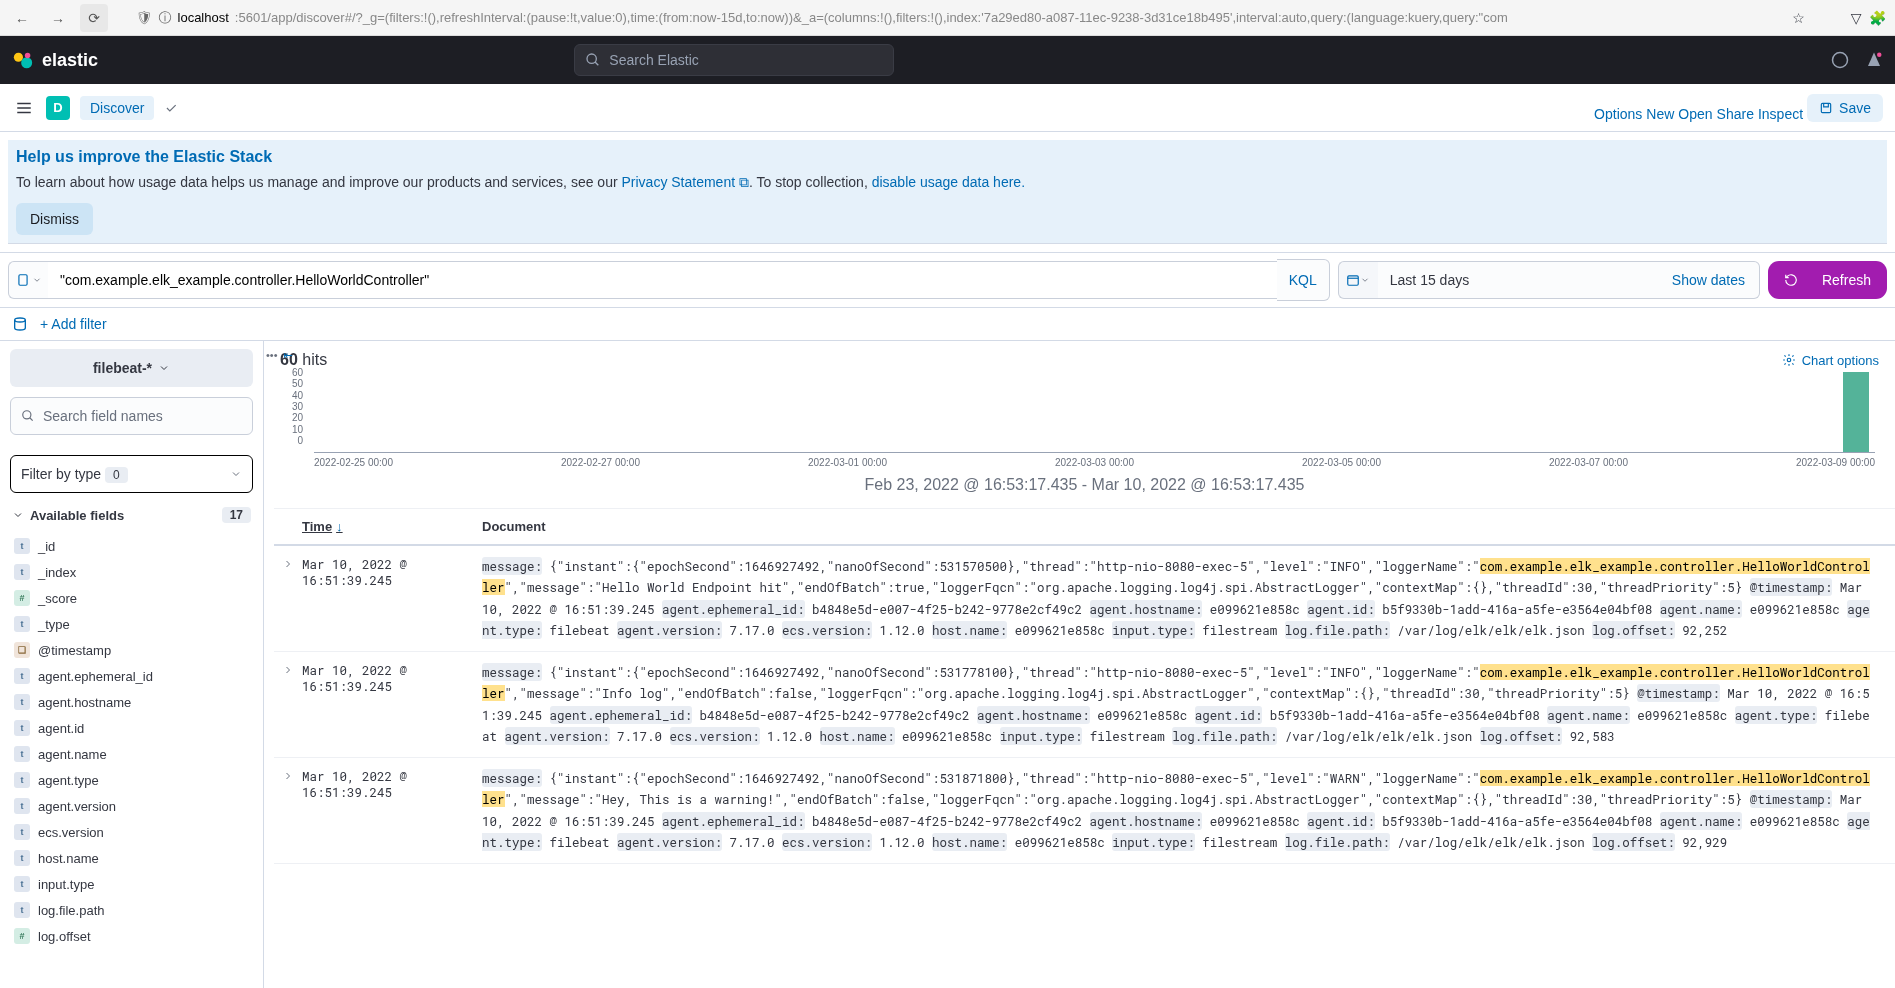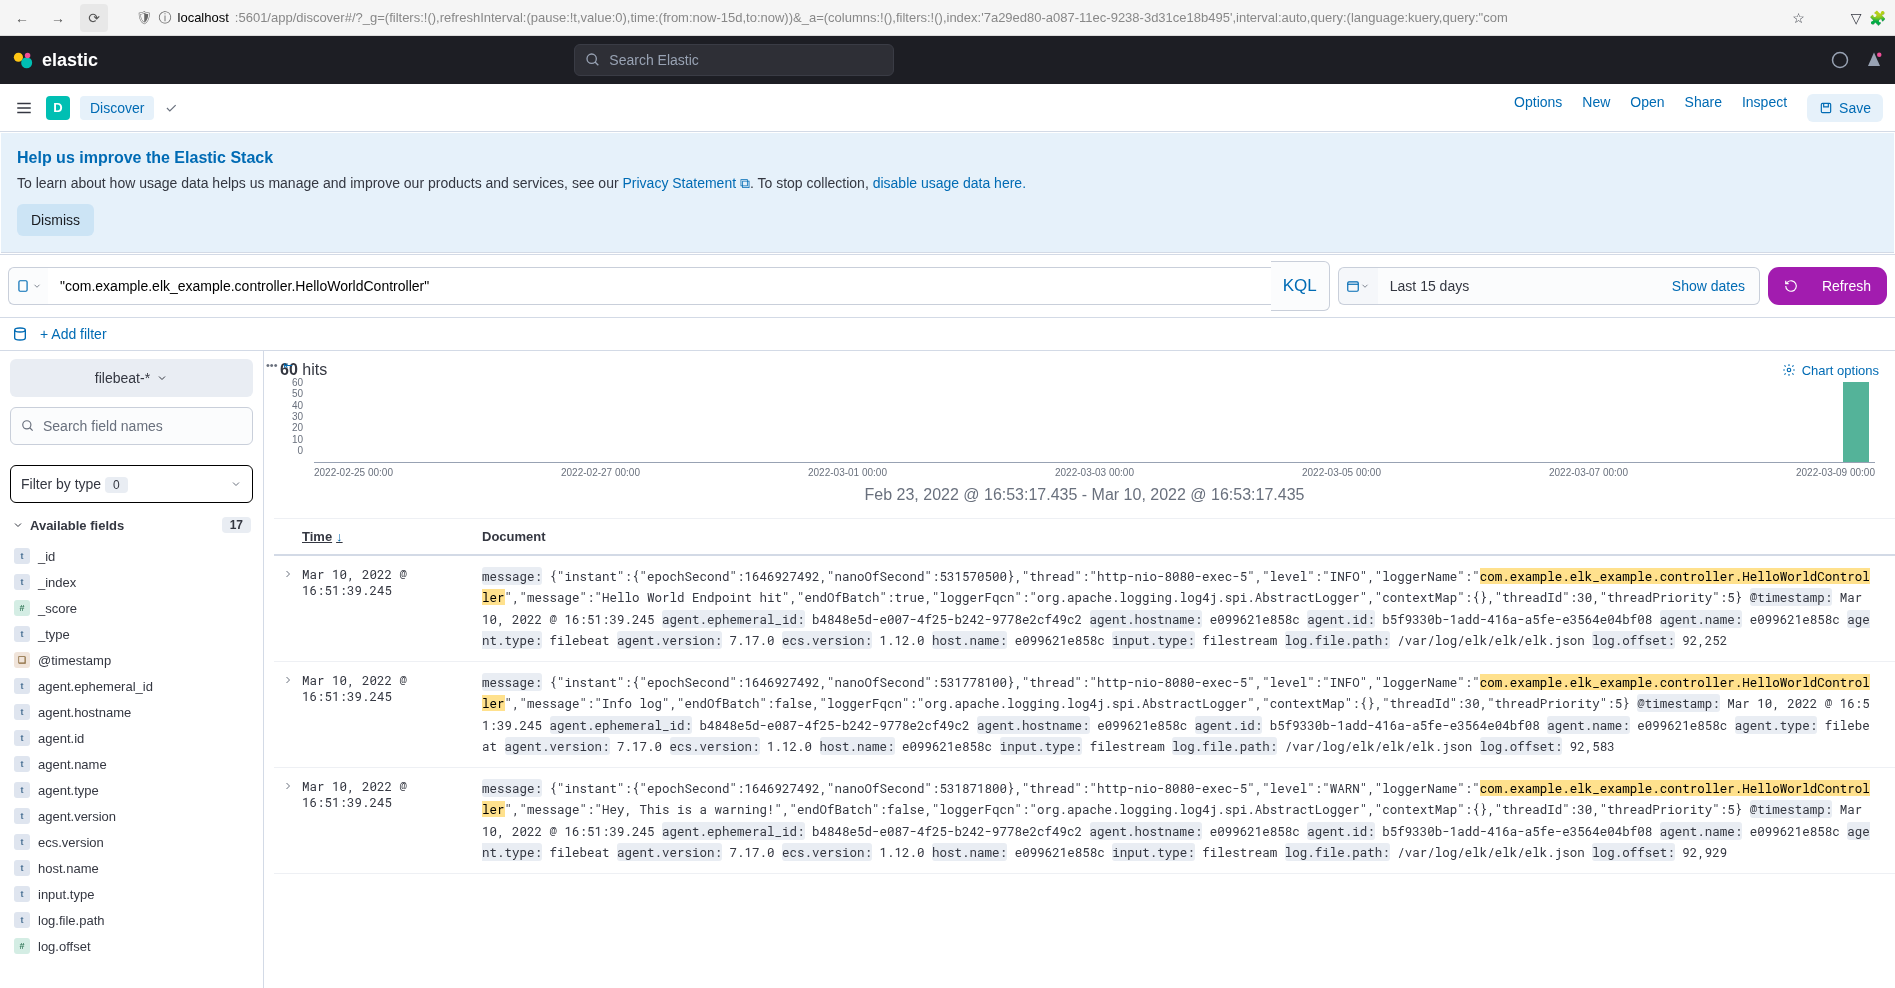--- a/index.html
+++ b/index.html
@@ -18,52 +18,52 @@
 .elastic-logo { display: flex; align-items: center; gap: 8px; color: #fff; font-size: 18px; font-weight: 600; }
 .logo-glyph { width: 22px; height: 22px; }
 .search-elastic { flex: 0 0 320px; margin: 0 auto; background: #2e2f36; border: 1px solid #3a3c45; border-radius: 6px; height: 32px; display: flex; align-items: center; padding: 0 10px; gap: 8px; color: #98a2b3; font-size: 14px; }
 .header-right { margin-left: auto; display: flex; align-items: center; gap: 16px; color: #98a2b3; }
 
 
 .sub-header { height: 48px; border-bottom: 1px solid #d3dae6; display: flex; align-items: center; padding: 0 12px; gap: 10px; }
 .hamburger { width: 24px; height: 24px; display:flex; align-items:center; justify-content:center;}
 .space-badge { width: 24px; height: 24px; background: #00bfb3; border-radius:4px; display:flex; align-items:center; justify-content:center; color:#fff; font-weight:600; font-size:13px;}
 .discover-pill { background:#e6f1fa; color:#006bb4; padding:4px 10px; border-radius:4px; font-size:14px; }
-.sub-right { margin-left:auto; display:flex; gap:20px; align-items:flex-start; }
+.sub-right { margin-left:auto; display:flex; gap:4px; align-items:flex-end; }
 .sub-link { color:#006bb4; font-size:14px; }
 .save-btn { background:#e6f1fa; color:#006bb4; padding:6px 12px; border-radius:6px; display:flex; gap:6px; align-items:center; font-weight:500; }
 
 
-.banner { background:#e6f1fa; padding:16px; border-bottom:1px solid #d3dae6; margin:1px; }
+.banner { background:#e6f1fa; padding:8px; border-bottom:1px solid #d3dae6; margin:8px; }
 .banner h3 { color:#006bb4; font-size:16px; font-weight:600; margin-bottom:8px;}
 .banner p { font-size:14px; color:#343741; }
 .banner a { color:#006bb4; text-decoration:none; }
 .dismiss-btn { background:#cce4f5; border:none; padding:8px 14px; border-radius:6px; margin-top:12px; color:#1a1c21; font-size:14px; cursor:pointer; }
 
 
 .query-row { display:flex; align-items:center; gap:0; padding:6px 8px; border-bottom:1px solid #d3dae6; border-top:1px solid #d3dae6;}
 .query-prefix { width:40px; height:38px; border:1px solid #c9cfda; border-right:none; border-radius:6px 0 0 6px; display:flex; align-items:center; justify-content:center; gap:2px; background:#fbfcfd;}
 .query-input { flex:1; height:38px; border:1px solid #c9cfda; border-left:none; border-right:none; padding:0 12px; font-size:14px; outline:none; }
-.kql-badge { height:50px; border:1px solid #c9cfda; border-left:none; border-radius:0 6px 6px 0; padding:0 12px; display:flex; align-items:center; color:#006bb4; font-size:17px; background:#fbfcfd;}
+.kql-badge { height:42px; border:1px solid #c9cfda; border-left:none; border-radius:0 6px 6px 0; padding:0 12px; display:flex; align-items:center; color:#006bb4; font-size:14px; background:#fbfcfd;}
 .date-prefix { width:40px; height:38px; border:1px solid #c9cfda; border-right:none; border-radius:6px 0 0 6px; display:flex; align-items:center; justify-content:center; margin-left:8px; background:#f5f7fa;}
 .date-picker { width:280px; height:38px; border:1px solid #c9cfda; border-left:none; border-right:none; padding:0 12px; display:flex; align-items:center; font-size:14px; background:#fbfcfd;}
 .show-dates { height:38px; border:1px solid #c9cfda; border-left:none; border-radius:0 6px 6px 0; padding:0 14px; display:flex; align-items:center; color:#006bb4; font-size:14px; background:#fbfcfd;}
 .refresh-btn { height:38px; background:#a21caf; color:#fff; border:none; border-radius:11px; padding:0 16px; margin-left:8px; display:flex; align-items:center; gap:24px; font-size:14px; font-weight:500; cursor:pointer;}
 
 
 .filter-row { display:flex; align-items:center; padding:8px 12px; gap:12px; border-bottom:1px solid #d3dae6; }
 .filter-icon { color:#006bb4; }
 .add-filter-link { color:#006bb4; font-size:14px; cursor:pointer;}
 
 
 .body-flex { display:flex; height: calc(100vh - 300px); }
 
 
 .sidebar { width:264px; padding:8px 10px; border-right:1px solid #d3dae6; overflow-y:auto;}
-.index-selector { background:#e9edf3; border-radius:6px; height:38px; display:flex; align-items:center; justify-content:center; gap:6px; font-weight:400; font-size:14px; margin-bottom:10px;}
+.index-selector { background:#e9edf3; border-radius:6px; height:38px; display:flex; align-items:center; justify-content:center; gap:6px; font-weight:700; font-size:14px; margin-bottom:10px;}
 .field-search { height:38px; border:1px solid #c9cfda; border-radius:6px; display:flex; align-items:center; padding:0 10px; gap:8px; color:#69707d; margin-bottom:10px; background:#fbfcfd;}
 .filter-type { height:38px; border:1px solid #000000; border-radius:6px; display:flex; align-items:center; padding:0 10px; gap:8px; margin-bottom:10px; background:#fff; justify-content:space-between;margin-top:20px;}
 .type-badge { background:#e9edf3; border-radius:4px; padding:1px 8px; font-size:12px; color:#343741;}
 .avail-header { display:flex; align-items:center; gap:6px; font-size:13px; font-weight:600; padding:4px 2px; justify-content:space-between;}
 .count-badge { background:#e9edf3; border-radius:4px; padding:1px 8px; font-size:12px;}
 .field-list { margin-top:6px;}
 .field-item { display:flex; align-items:center; gap:8px; padding:5px 4px; font-size:13px;}
 .type-icon { width:16px; height:16px; border-radius:3px; display:flex; align-items:center; justify-content:center; font-size:9px; font-weight:700;}
 .ti-t { background:#dfe5ef; color:#4a7194;}
 .ti-n { background:#d4ede4; color:#357a5b;}

